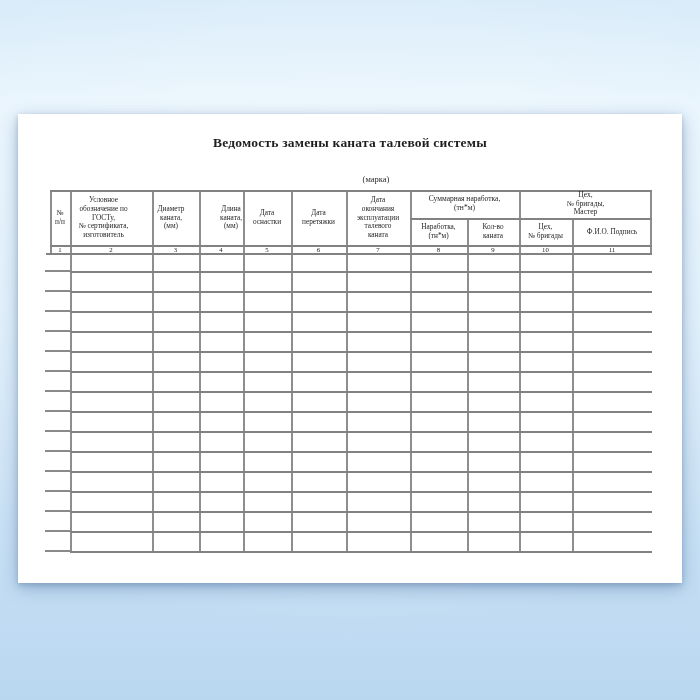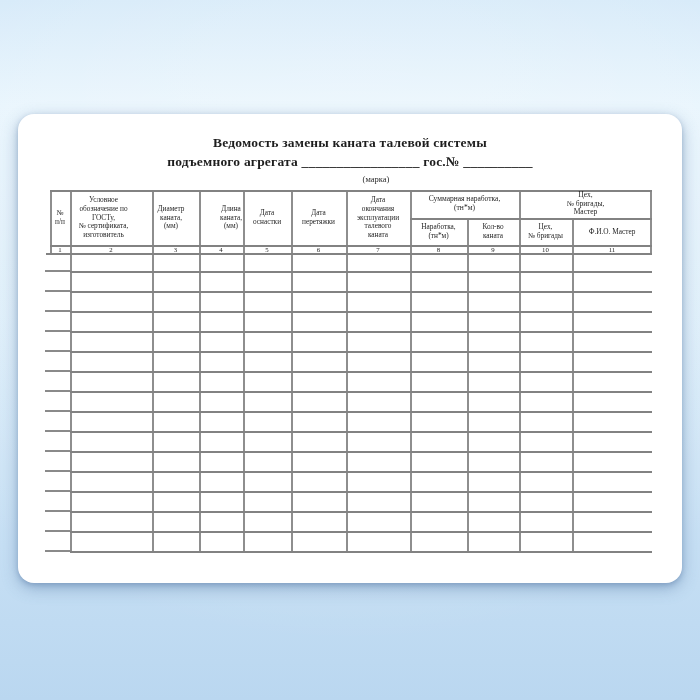--- a/index.html
+++ b/index.html
@@ -8,21 +8,20 @@
     background:
       radial-gradient(120% 90% at 50% 38%, rgba(255,255,255,0.35), rgba(255,255,255,0) 60%),
       linear-gradient(180deg, #d8ebf9 0%, #e9f5fd 15%, #ddeefa 45%, #c6dff4 78%, #bad7f0 100%);
     font-family:"Liberation Serif","DejaVu Serif",serif;
     color:#1e1e1e;
   }
   .page{
     position:absolute; left:18px; top:114px; width:664px; height:469px;
     background:#ffffff;
     box-shadow:0 5px 16px rgba(80,115,160,.45), 0 2px 5px rgba(80,115,160,.35);
-    border-radius:16px;
   }
   .title1{
     position:absolute; top:21px; left:0; width:664px;
     text-align:center; font-size:13.5px; font-weight:700; letter-spacing:.2px;
   }
   .title2{
     position:absolute; top:40px; left:0; width:664px;
     text-align:center; font-size:13.5px; font-weight:700; letter-spacing:.2px;
     white-space:pre;
   }
@@ -51,21 +50,20 @@
   .rl-b{position:absolute; left:20px; right:0; bottom:0; height:2px; background:#828282;}
   .rl-a{position:absolute; left:-5px; width:26px; bottom:1.5px; height:2px; background:#8a8a8a;}
 </style>
 </head>
 <body>
 
 <div class="stage">
   <div class="page">
 
     <div class="title1">Ведомость замены каната талевой системы</div>
-    <div class="title2">подъемного агрегата _________________ гос.№ __________</div>
     <div class="marka">(марка)</div>
 
     <div class="tbl">
 
       <i class="vl" style="left:0;height:63px"></i>
       <i class="vl" style="left:20px"></i>
       <i class="vl" style="left:102px"></i>
       <i class="vl" style="left:149px"></i>
       <i class="vl" style="left:193px"></i>
       <i class="vl" style="left:241px"></i>
@@ -170,21 +168,21 @@
 (тн*м)</div>
       <div class="hc sc" style="left:360px;width:57px">Наработка,
 (тн*м)</div>
       <div class="hc sc" style="left:417px;width:52px">Кол-во
 каната</div>
       <div class="hc gc" style="left:469px;width:133px;font-size:7.5px">Цех,
 № бригады,
 Мастер</div>
       <div class="hc sc" style="left:469px;width:53px">Цех,
 № бригады</div>
-      <div class="hc sc" style="left:522px;width:80px">Ф.И.О. Мастер</div>
+      <div class="hc sc" style="left:522px;width:80px">Ф.И.О. Подпись</div>
 
       <div class="cn" style="left:0;width:20px">1</div>
       <div class="cn" style="left:20px;width:82px">2</div>
       <div class="cn" style="left:102px;width:47px">3</div>
       <div class="cn" style="left:149px;width:44px">4</div>
       <div class="cn" style="left:193px;width:48px">5</div>
       <div class="cn" style="left:241px;width:55px">6</div>
       <div class="cn" style="left:296px;width:64px">7</div>
       <div class="cn" style="left:360px;width:57px">8</div>
       <div class="cn" style="left:417px;width:52px">9</div>

